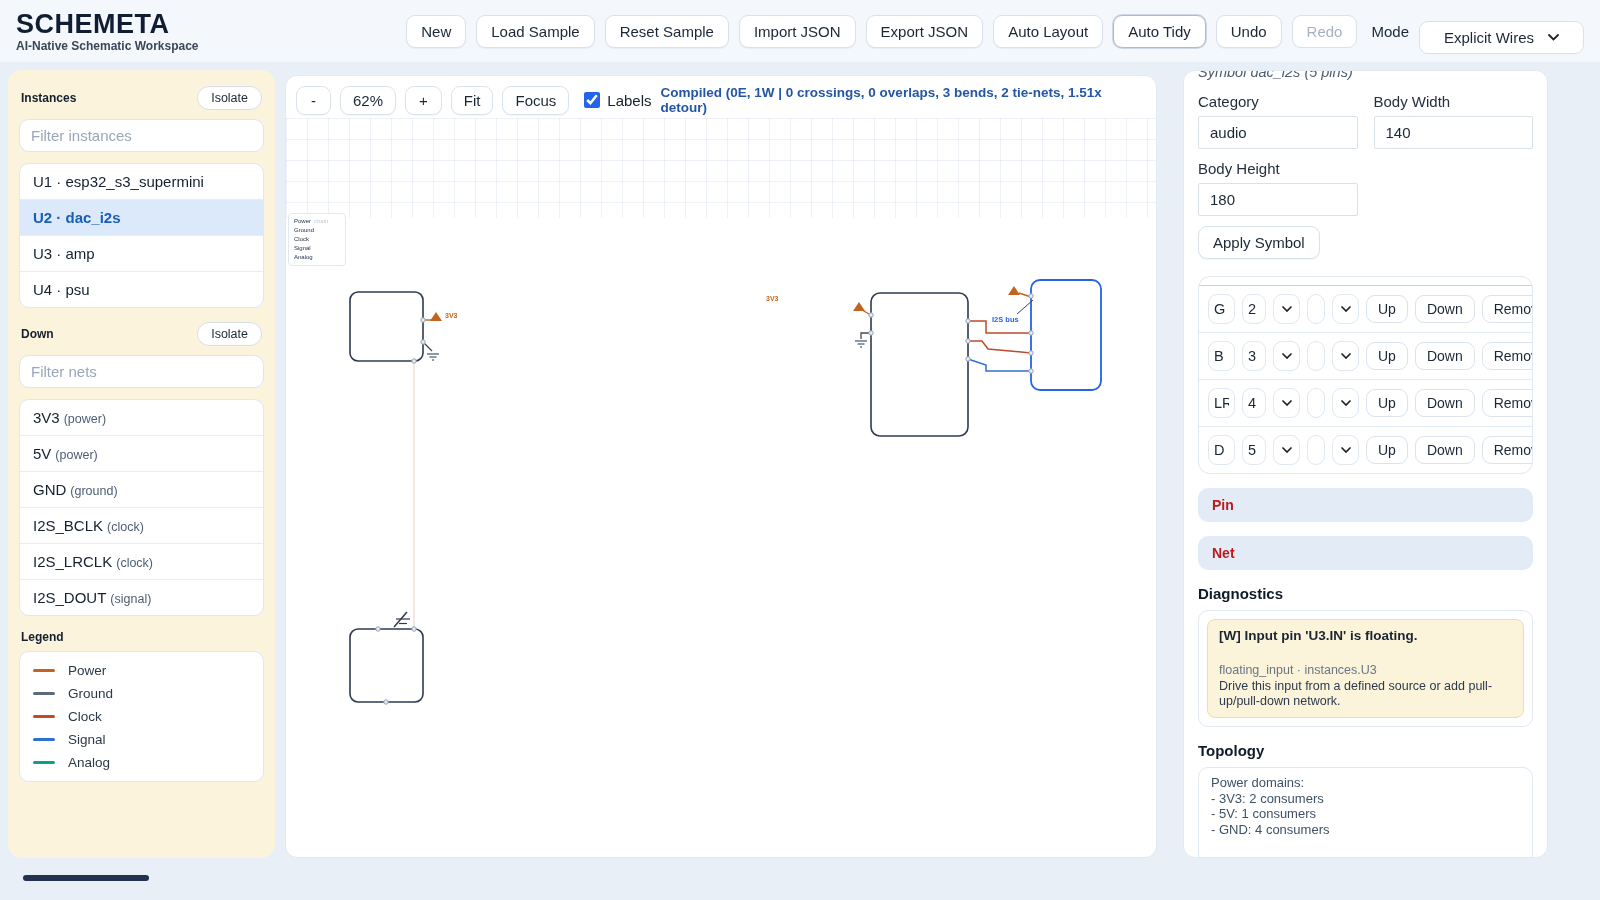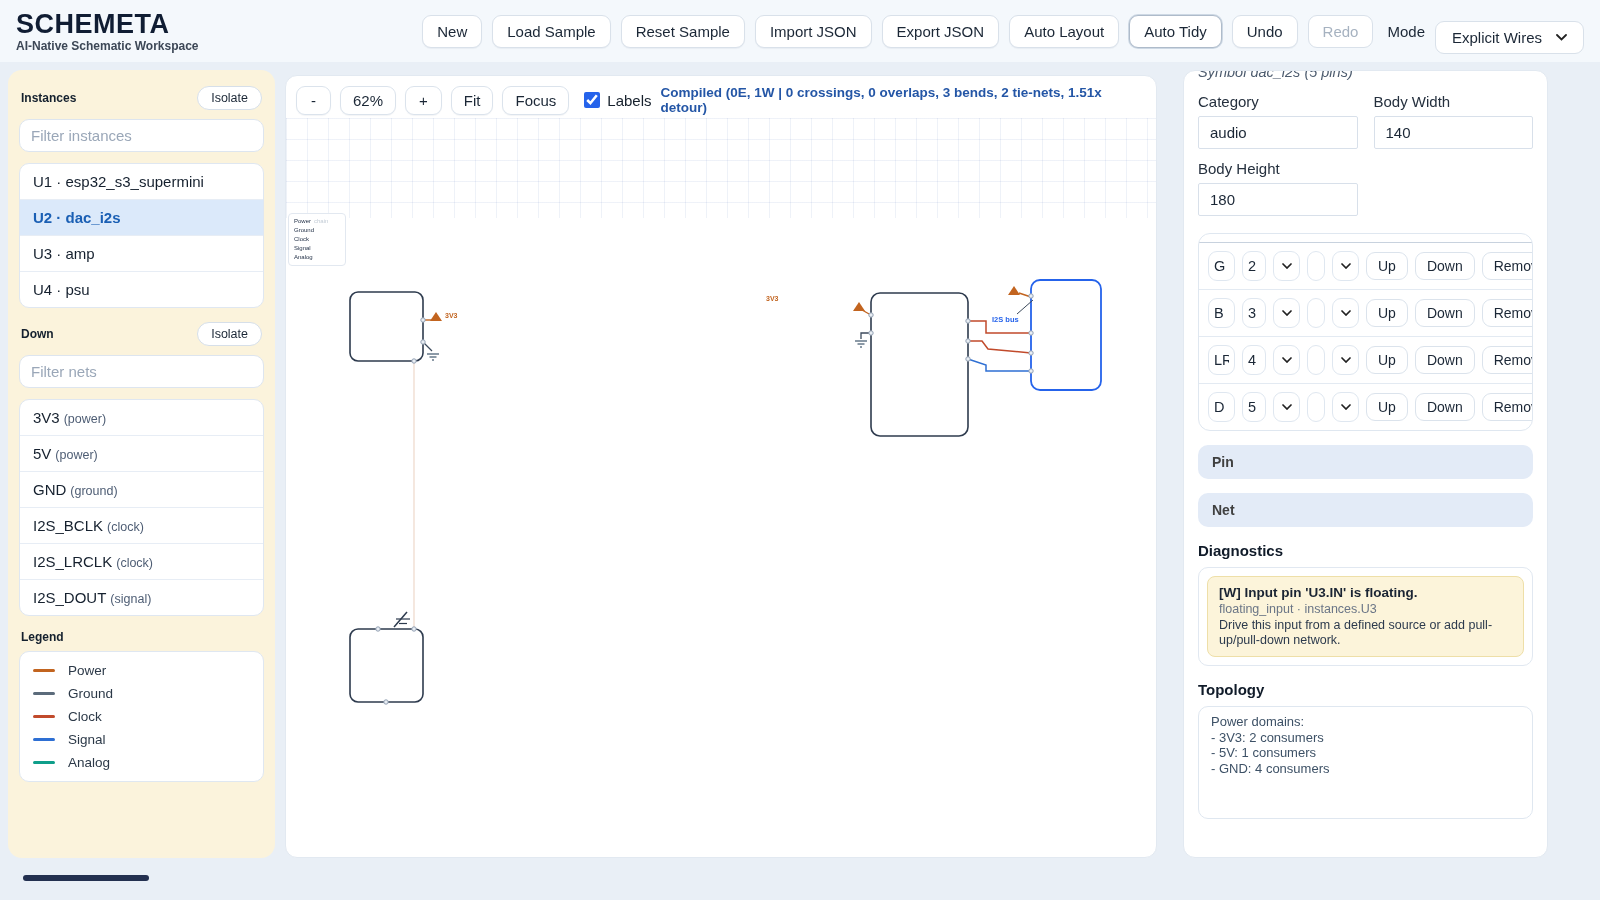--- a/index.html
+++ b/index.html
@@ -13,21 +13,21 @@
     background:#f4f8fc; display:flex; align-items:center; padding:0 16px; }
   .brand-title { font-size:27px; font-weight:800; color:#101d33; letter-spacing:.5px; line-height:28px; }
   .brand-sub { font-size:12px; font-weight:700; color:#3c4756; margin-top:1px; }
   .header-actions { margin-left:auto; display:flex; align-items:center; gap:10px; }
   .btn { background:#fff; border:1px solid #d9e1ea; border-radius:9px; padding:7px 14px;
     font-size:15px; color:#1b2736; font-family:inherit; cursor:pointer; white-space:nowrap;
     box-shadow:0 1px 1px rgba(20,40,80,.05); }
   .btn.focused { border-color:#aebbca; box-shadow:0 0 0 1px #cdd8e4; }
   .btn.disabled { color:#a6b2c0; box-shadow:none; }
   .mode-label { font-size:15px; color:#1b2736; margin-left:4px; }
-  .select { background:#fff; border:1px solid #d9e1ea; border-radius:9px; padding:7px 16px;
+  .select { background:#fff; border:1px solid #d9e1ea; border-radius:9px; padding:7px 24px;
     font-size:15px; display:flex; align-items:center; gap:14px; cursor:pointer;margin-top:12px; }
   
   .sidebar { position:absolute; left:8px; top:70px; width:267px; height:788px;
     background:#fbf3dc; border-radius:14px; padding:14px 11px; overflow:hidden; }
   .side-head { display:flex; align-items:center; justify-content:space-between; margin:2px 2px 9px; }
   .side-title { font-size:12px; font-weight:700; color:#14202e; }
   .pill { background:#fff; border:1px solid #d6dfe9; border-radius:999px; padding:4px 13px;
     font-size:12.5px; color:#1b2736; font-family:inherit; cursor:pointer; }
   .filter { width:100%; border:1px solid #dde5ef; border-radius:10px; background:#fff;
     padding:7px 11px; font-size:15px; font-family:inherit; color:#1b2736; margin-bottom:11px; }
@@ -74,26 +74,26 @@
   .pin-row { display:flex; align-items:center; gap:7px; padding:8px 9px; }
   .pin-row + .pin-row { border-top:1px solid #e3eaf2; }
   .mini-in { border:1px solid #dfe7f0; border-radius:9px; height:30px; padding:0 5px;
     font-size:14.5px; font-family:inherit; color:#1b2736; }
   .in-name { width:27px; } .in-num { width:24px; } .in-blank { width:18px; }
   .sel { width:27px; height:30px; border:1px solid #dfe7f0; border-radius:9px; background:#fff;
     display:flex; align-items:center; justify-content:center; cursor:pointer; flex:0 0 auto; }
   .sbtn { background:#fff; border:1px solid #dbe3ec; border-radius:9px; padding:5px 11px;
     font-size:14px; color:#1b2736; font-family:inherit; cursor:pointer; }
   .section-bar { background:#e3ebf7; border-radius:10px; padding:9px 14px; font-size:14px;
-    font-weight:700; color:#404040; margin-top:14px; cursor:pointer; }
+    font-weight:700; color:#b91c1c; margin-top:14px; cursor:pointer; }
   .h-block { font-size:15px; font-weight:700; color:#101b29; margin:15px 0 8px; }
   .diag-outer { border:1px solid #e1e8f1; border-radius:10px; padding:8px; }
   .diag-card { background:#fcf4da; border:1px solid #eedfa8; border-radius:8px; padding:8px 11px; }
   .diag-title { font-size:13.5px; font-weight:700; color:#1a2433; }
-  .diag-meta { font-size:12.5px; color:#6a7586; margin-top:2px; }
+  .diag-meta { font-size:12.5px; color:#6a7586; margin-top:20px; }
   .diag-body { font-size:12.5px; color:#2c3a4d; margin-top:2px; line-height:15px; }
   .topo-box { border:1px solid #dfe7f0; border-radius:10px; padding:7px 12px; height:113px; overflow:hidden; }
   .topo-line { font-size:13px; color:#3d5166; line-height:15.5px; white-space:nowrap; }
   .clipped-bar { position:absolute; left:23px; top:875px; width:126px; height:6px;
     background:#233050; border-radius:3px; }
   .chev { display:block; }
 </style>
 </head>
 <body>
 
@@ -276,20 +276,23 @@
     </div>
   </div>
   <div class="two-col">
     <div>
       <div class="f-label">Body Height</div>
       <input class="f-input" value="180" style="">
     </div>
     <div></div>
   </div>
 
+  <div class="insp-btn-row" style="margin-top:10px;">
+    <button class="btn">Apply Symbol</button>
+  </div>
 
   <div class="pins-box">
     <div class="pin-clip"></div>
 
     <div class="pin-row">
       <input class="mini-in in-name" value="G" style="">
       <input class="mini-in in-num" value="2" style="">
       <div class="sel">
           <svg width="10" height="6" viewBox="0 0 10 6">
             <path d="M1 1l4 4 4-4" fill="none" stroke="#222" stroke-width="1.7" stroke-linecap="round"></path>

